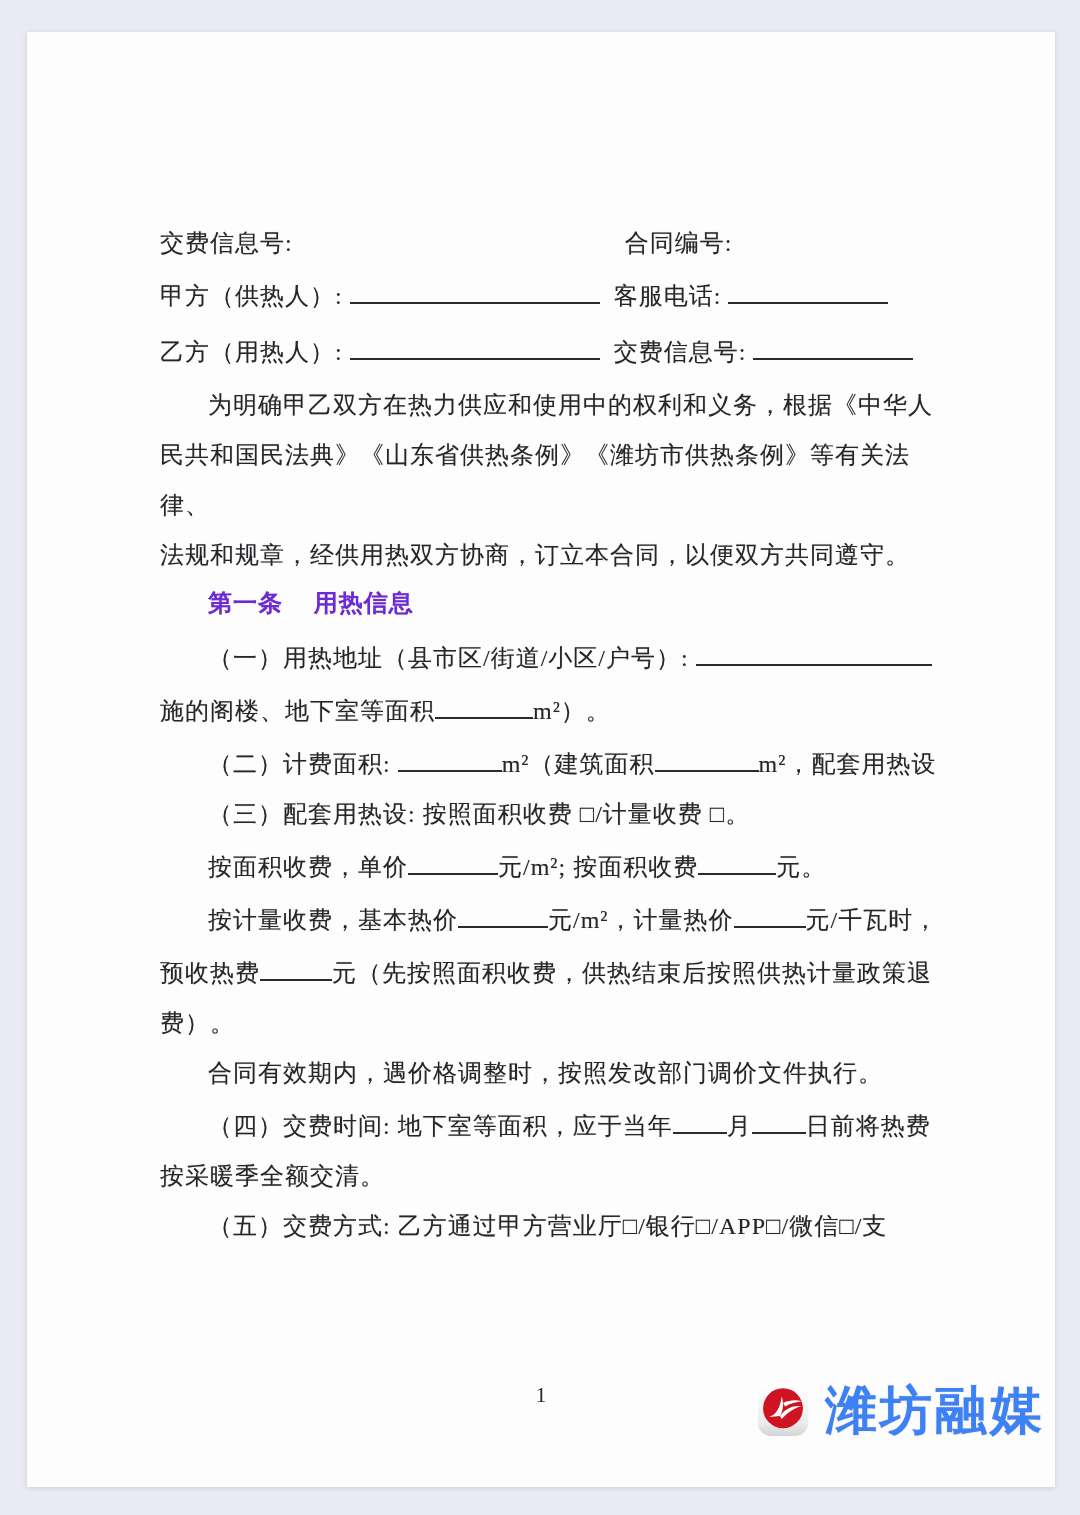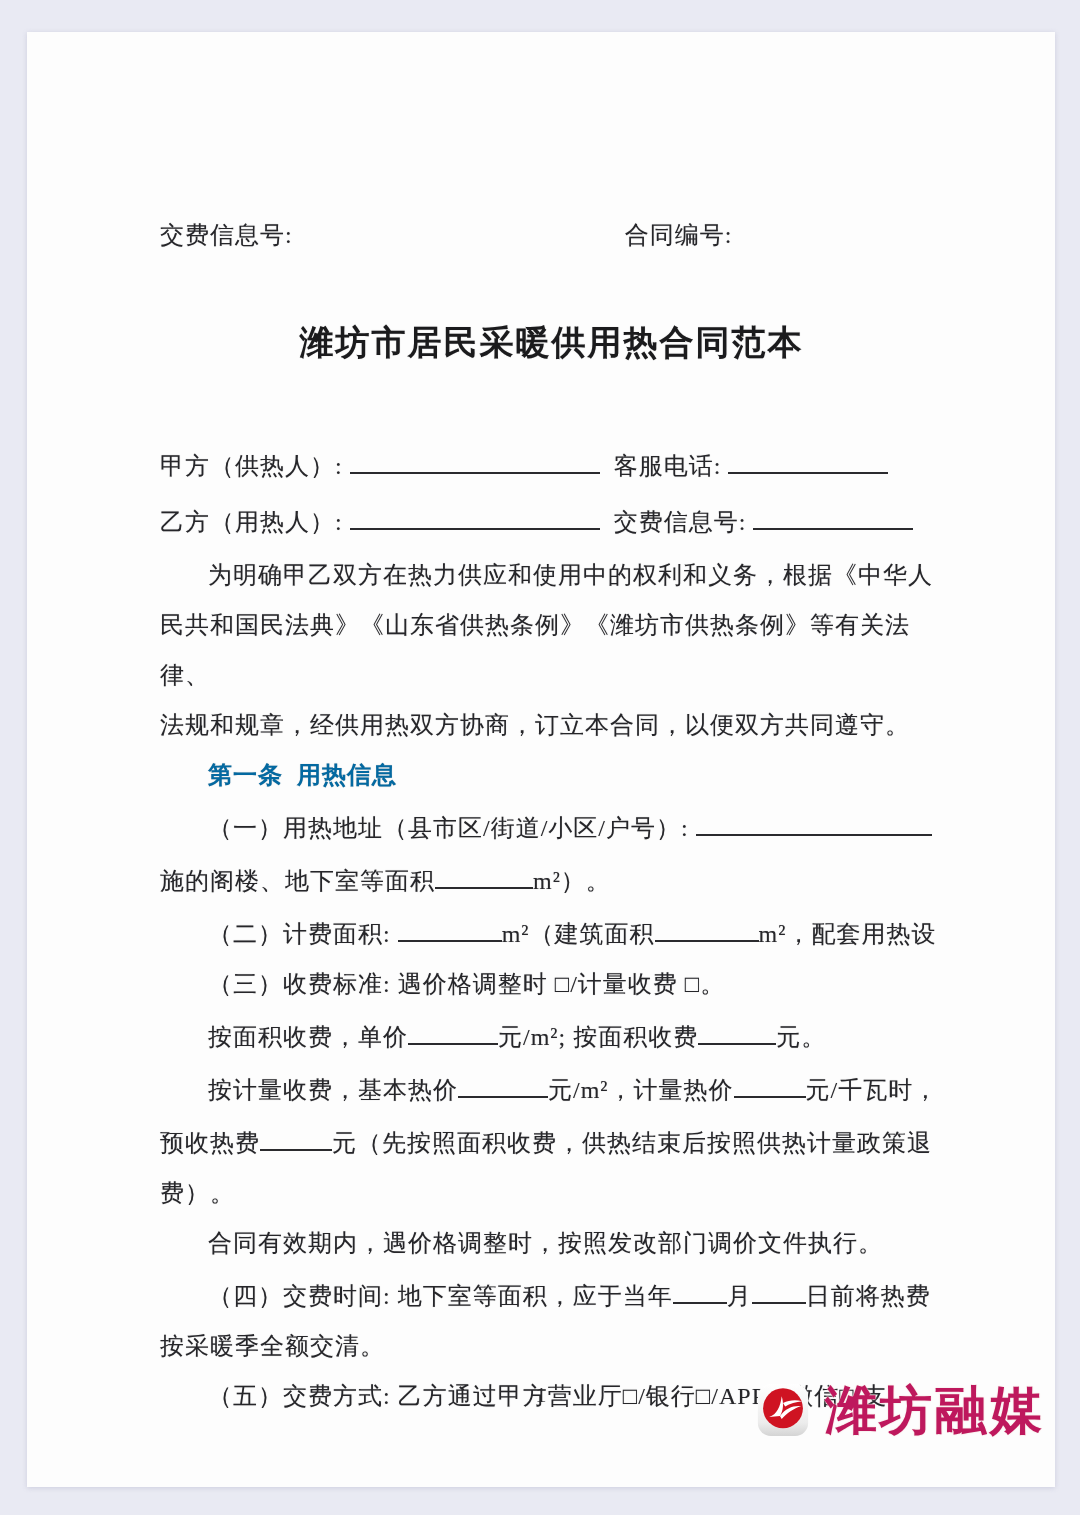--- a/index.html
+++ b/index.html
@@ -7,75 +7,74 @@
     width:1080px;height:1515px;position:relative;overflow:hidden;
     background:#e9eaf3;
     font-family:"Liberation Serif","DejaVu Serif",serif;
   }
   .page{
     position:absolute;left:27px;top:32px;width:1028px;height:1455px;
     background:#fdfdfd;
     box-shadow:0 1px 5px rgba(110,110,150,.22);
   }
   .content{
-    position:absolute;left:133px;top:0;width:783px;
+    position:absolute;left:133px;top:8px;width:783px;
     color:#26262a;
   }
   .line{
     line-height:50px;font-size:24px;letter-spacing:1px;
     white-space:pre-wrap;
     text-shadow:0 0 1px rgba(40,40,40,.30);
   }
   .line.hdr{margin-top:178px;}
   .line.title{
     margin-top:52px;line-height:62px;font-size:34px;font-weight:700;
     text-align:center;letter-spacing:2px;color:#1b1b1d;
   }
   .line.party{line-height:55px;}
   .line.title + .line.party{margin-top:64px;}
-  .line.heading{font-weight:700;color:#0369a1;}
+  .line.heading{font-weight:700;color:#6d28d9;font-family:Liberation Mono, monospace;}
   .line.indent{text-indent:48px;}
   .blank{
     display:inline-block;height:34px;
     border-bottom:2px solid #2b2b2e;
   }
   .sp{display:inline-block;height:10px;}
   .pagenum{
     position:absolute;left:0;right:0;top:1350px;text-align:center;
     font-size:22px;color:#2a2a2d;
   }
   .watermark{
     position:absolute;left:730px;top:1350px;
     display:flex;align-items:center;gap:16px;
   }
   .wm-icon{width:52px;height:56px;display:block;}
   .wm-text{
     font-family:"Liberation Sans","DejaVu Sans",sans-serif;
     font-size:52px;font-weight:700;letter-spacing:3px;line-height:56px;
-    color:#be185d;
+    color:#3b82f6;
     text-shadow:0 0 1px #f1dad7, 0 0 2px #f4e1df;
   }
 </style>
 </head>
 <body>
 
 <div class="page">
   <div class="content" id="doc-lines">
       <div class="line hdr"><span>交费信息号:</span><span class="sp" style="width: 332px;"></span><span>合同编号:</span></div>
-      <div class="line title"><span>潍坊市居民采暖供用热合同范本</span></div>
       <div class="line party"><span>甲方（供热人）: </span><span class="blank" style="width: 250px;"></span><span>  客服电话: </span><span class="blank" style="width: 160px;"></span></div>
       <div class="line party"><span>乙方（用热人）: </span><span class="blank" style="width: 250px;"></span><span>  交费信息号: </span><span class="blank" style="width: 160px;"></span></div>
       <div class="line para indent"><span>为明确甲乙双方在热力供应和使用中的权利和义务，根据《中华人</span></div>
       <div class="line para"><span>民共和国民法典》《山东省供热条例》《潍坊市供热条例》等有关法律、</span></div>
       <div class="line para"><span>法规和规章，经供用热双方协商，订立本合同，以便双方共同遵守。</span></div>
       <div class="line heading indent"><span>第一条  用热信息</span></div>
       <div class="line para indent"><span>（一）用热地址（县市区/街道/小区/户号）: </span><span class="blank" style="width: 236px;"></span></div>
       <div class="line para"><span>施的阁楼、地下室等面积</span><span class="blank" style="width: 98px;"></span><span>m²）。</span></div>
       <div class="line para indent"><span>（二）计费面积: </span><span class="blank" style="width: 104px;"></span><span>m²（建筑面积</span><span class="blank" style="width: 104px;"></span><span>m²，配套用热设</span></div>
-      <div class="line para indent"><span>（三）收费标准: 遇价格调整时 □/计量收费 □。</span></div>
+      <div class="line para indent"><span>（三）配套用热设: 按照面积收费 □/计量收费 □。</span></div>
       <div class="line para indent"><span>按面积收费，单价</span><span class="blank" style="width: 90px;"></span><span>元/m²; 按面积收费</span><span class="blank" style="width: 78px;"></span><span>元。</span></div>
       <div class="line para indent"><span>按计量收费，基本热价</span><span class="blank" style="width: 90px;"></span><span>元/m²，计量热价</span><span class="blank" style="width: 72px;"></span><span>元/千瓦时，</span></div>
       <div class="line para"><span>预收热费</span><span class="blank" style="width: 72px;"></span><span>元（先按照面积收费，供热结束后按照供热计量政策退</span></div>
       <div class="line para"><span>费）。</span></div>
       <div class="line para indent"><span>合同有效期内，遇价格调整时，按照发改部门调价文件执行。</span></div>
       <div class="line para indent"><span>（四）交费时间: 地下室等面积，应于当年</span><span class="blank" style="width: 54px;"></span><span>月</span><span class="blank" style="width: 54px;"></span><span>日前将热费</span></div>
       <div class="line para"><span>按采暖季全额交清。</span></div>
       <div class="line para indent"><span>（五）交费方式: 乙方通过甲方营业厅□/银行□/APP□/微信□/支</span></div>
     </div>
 

